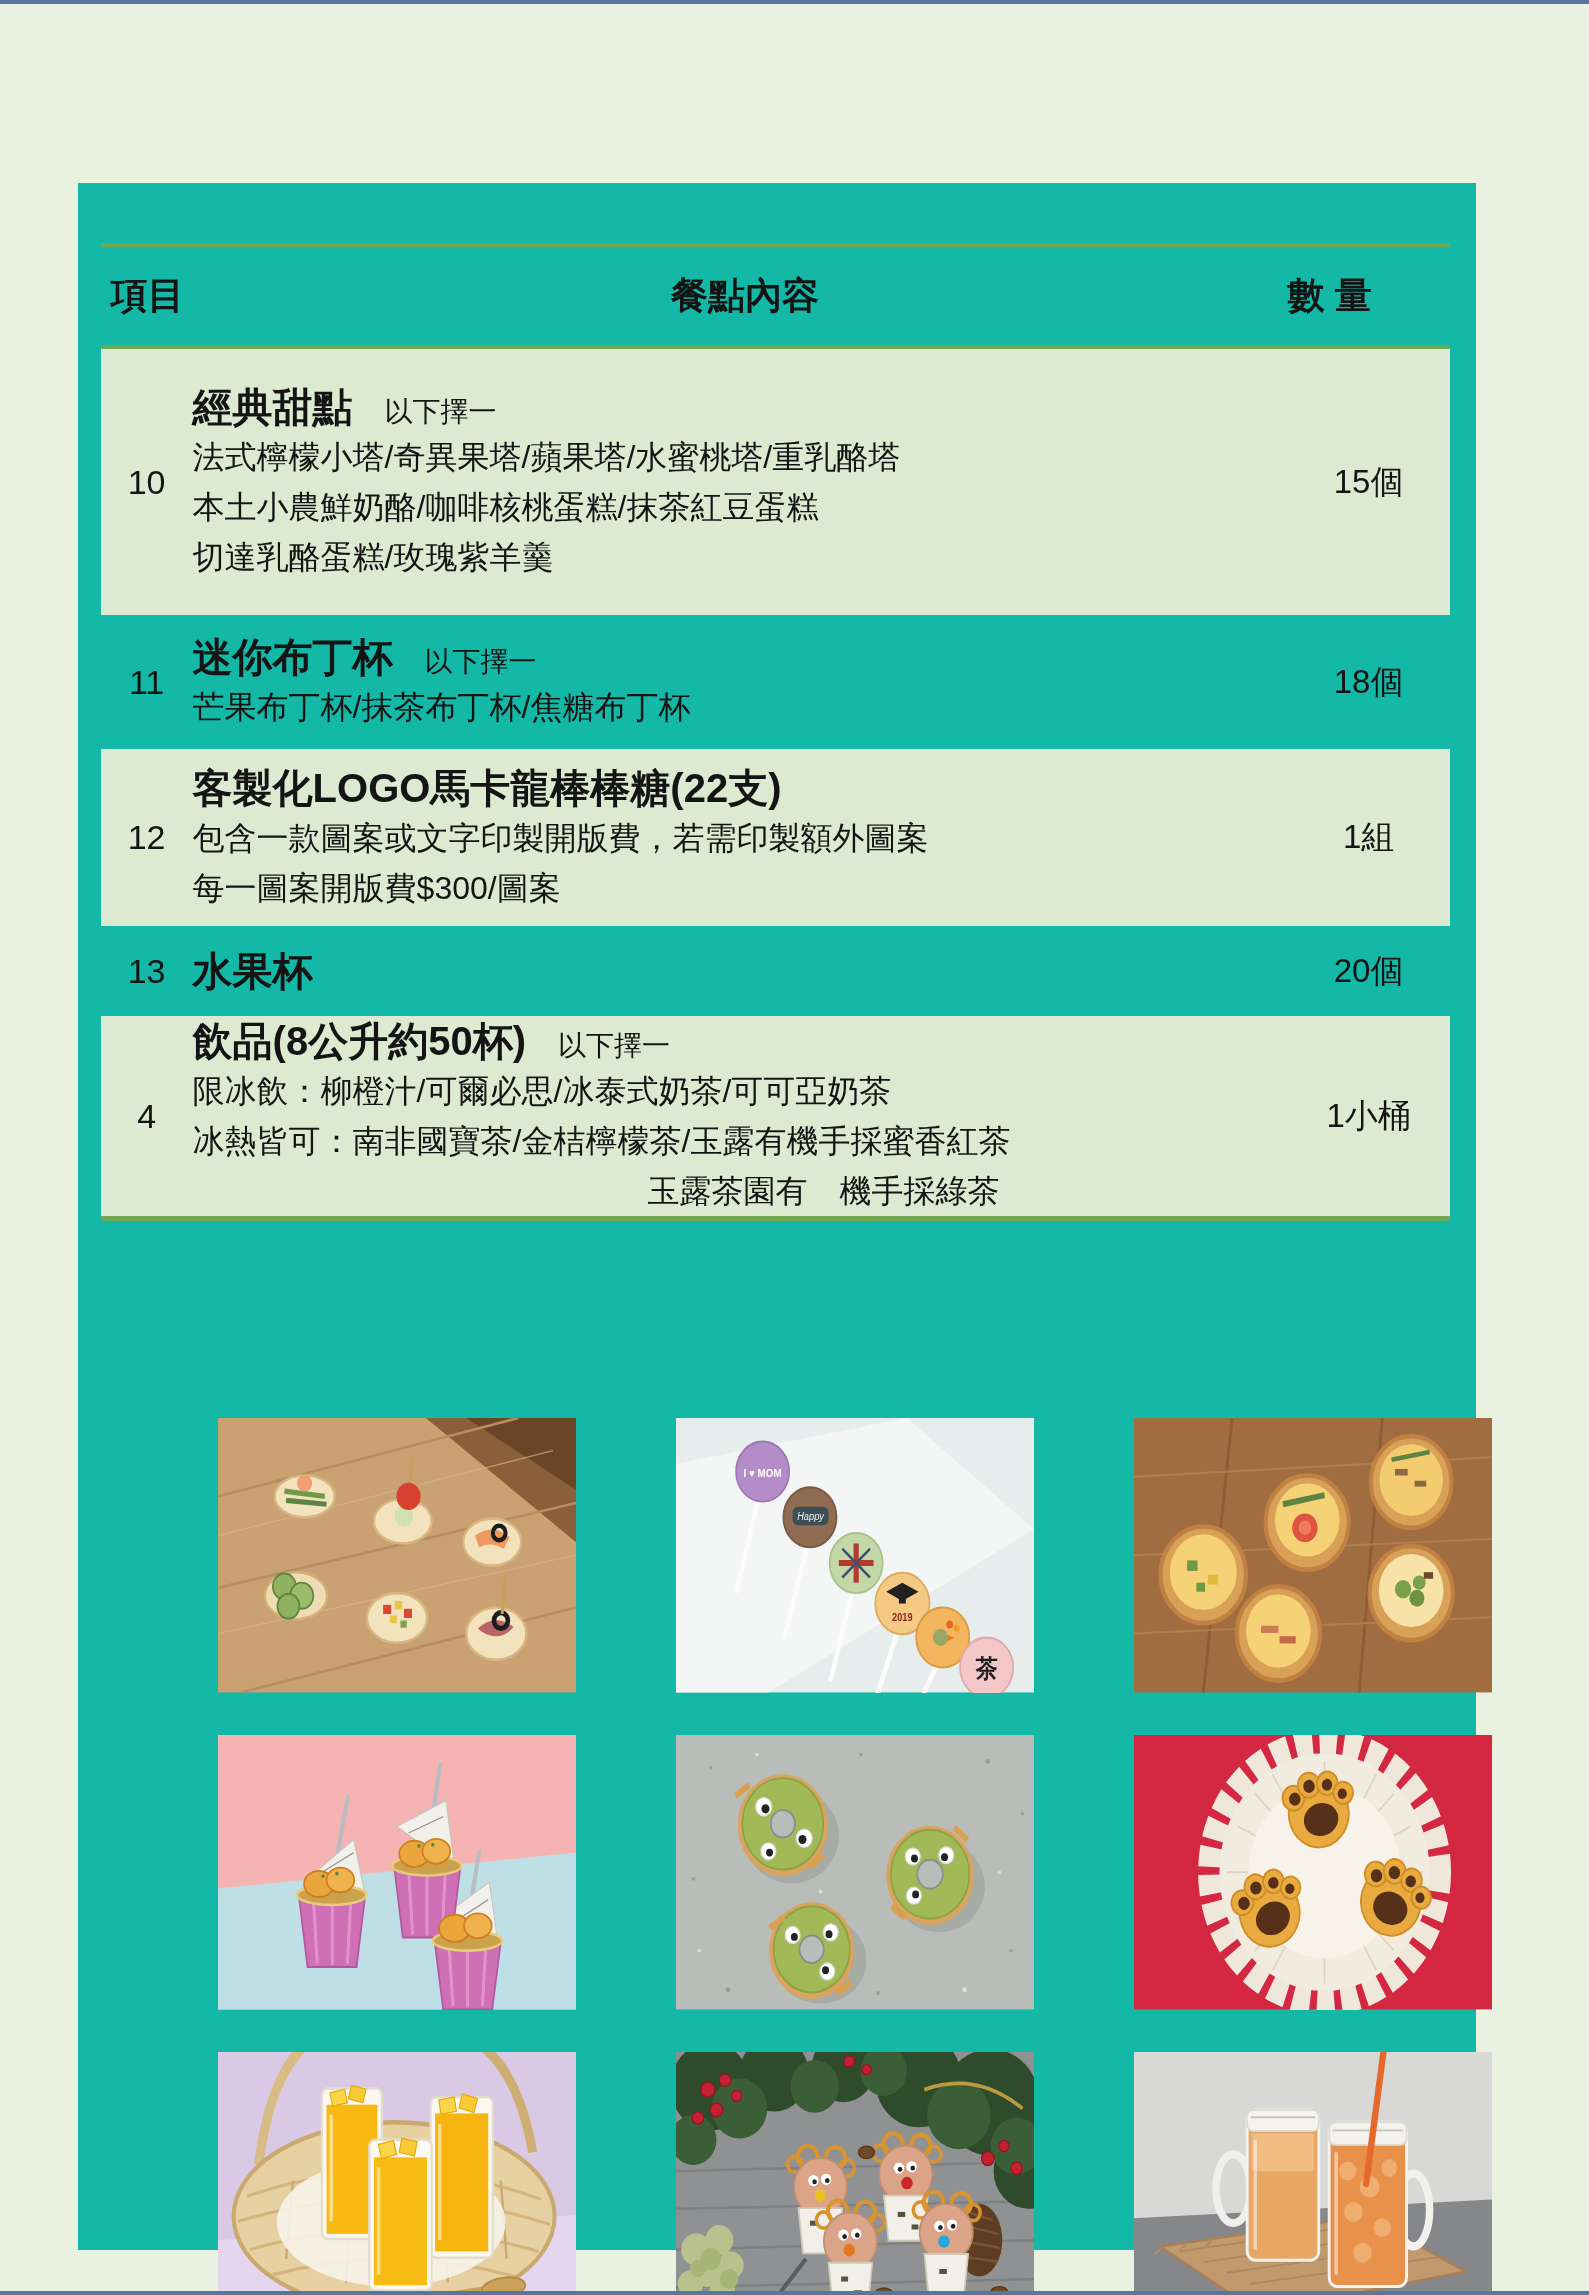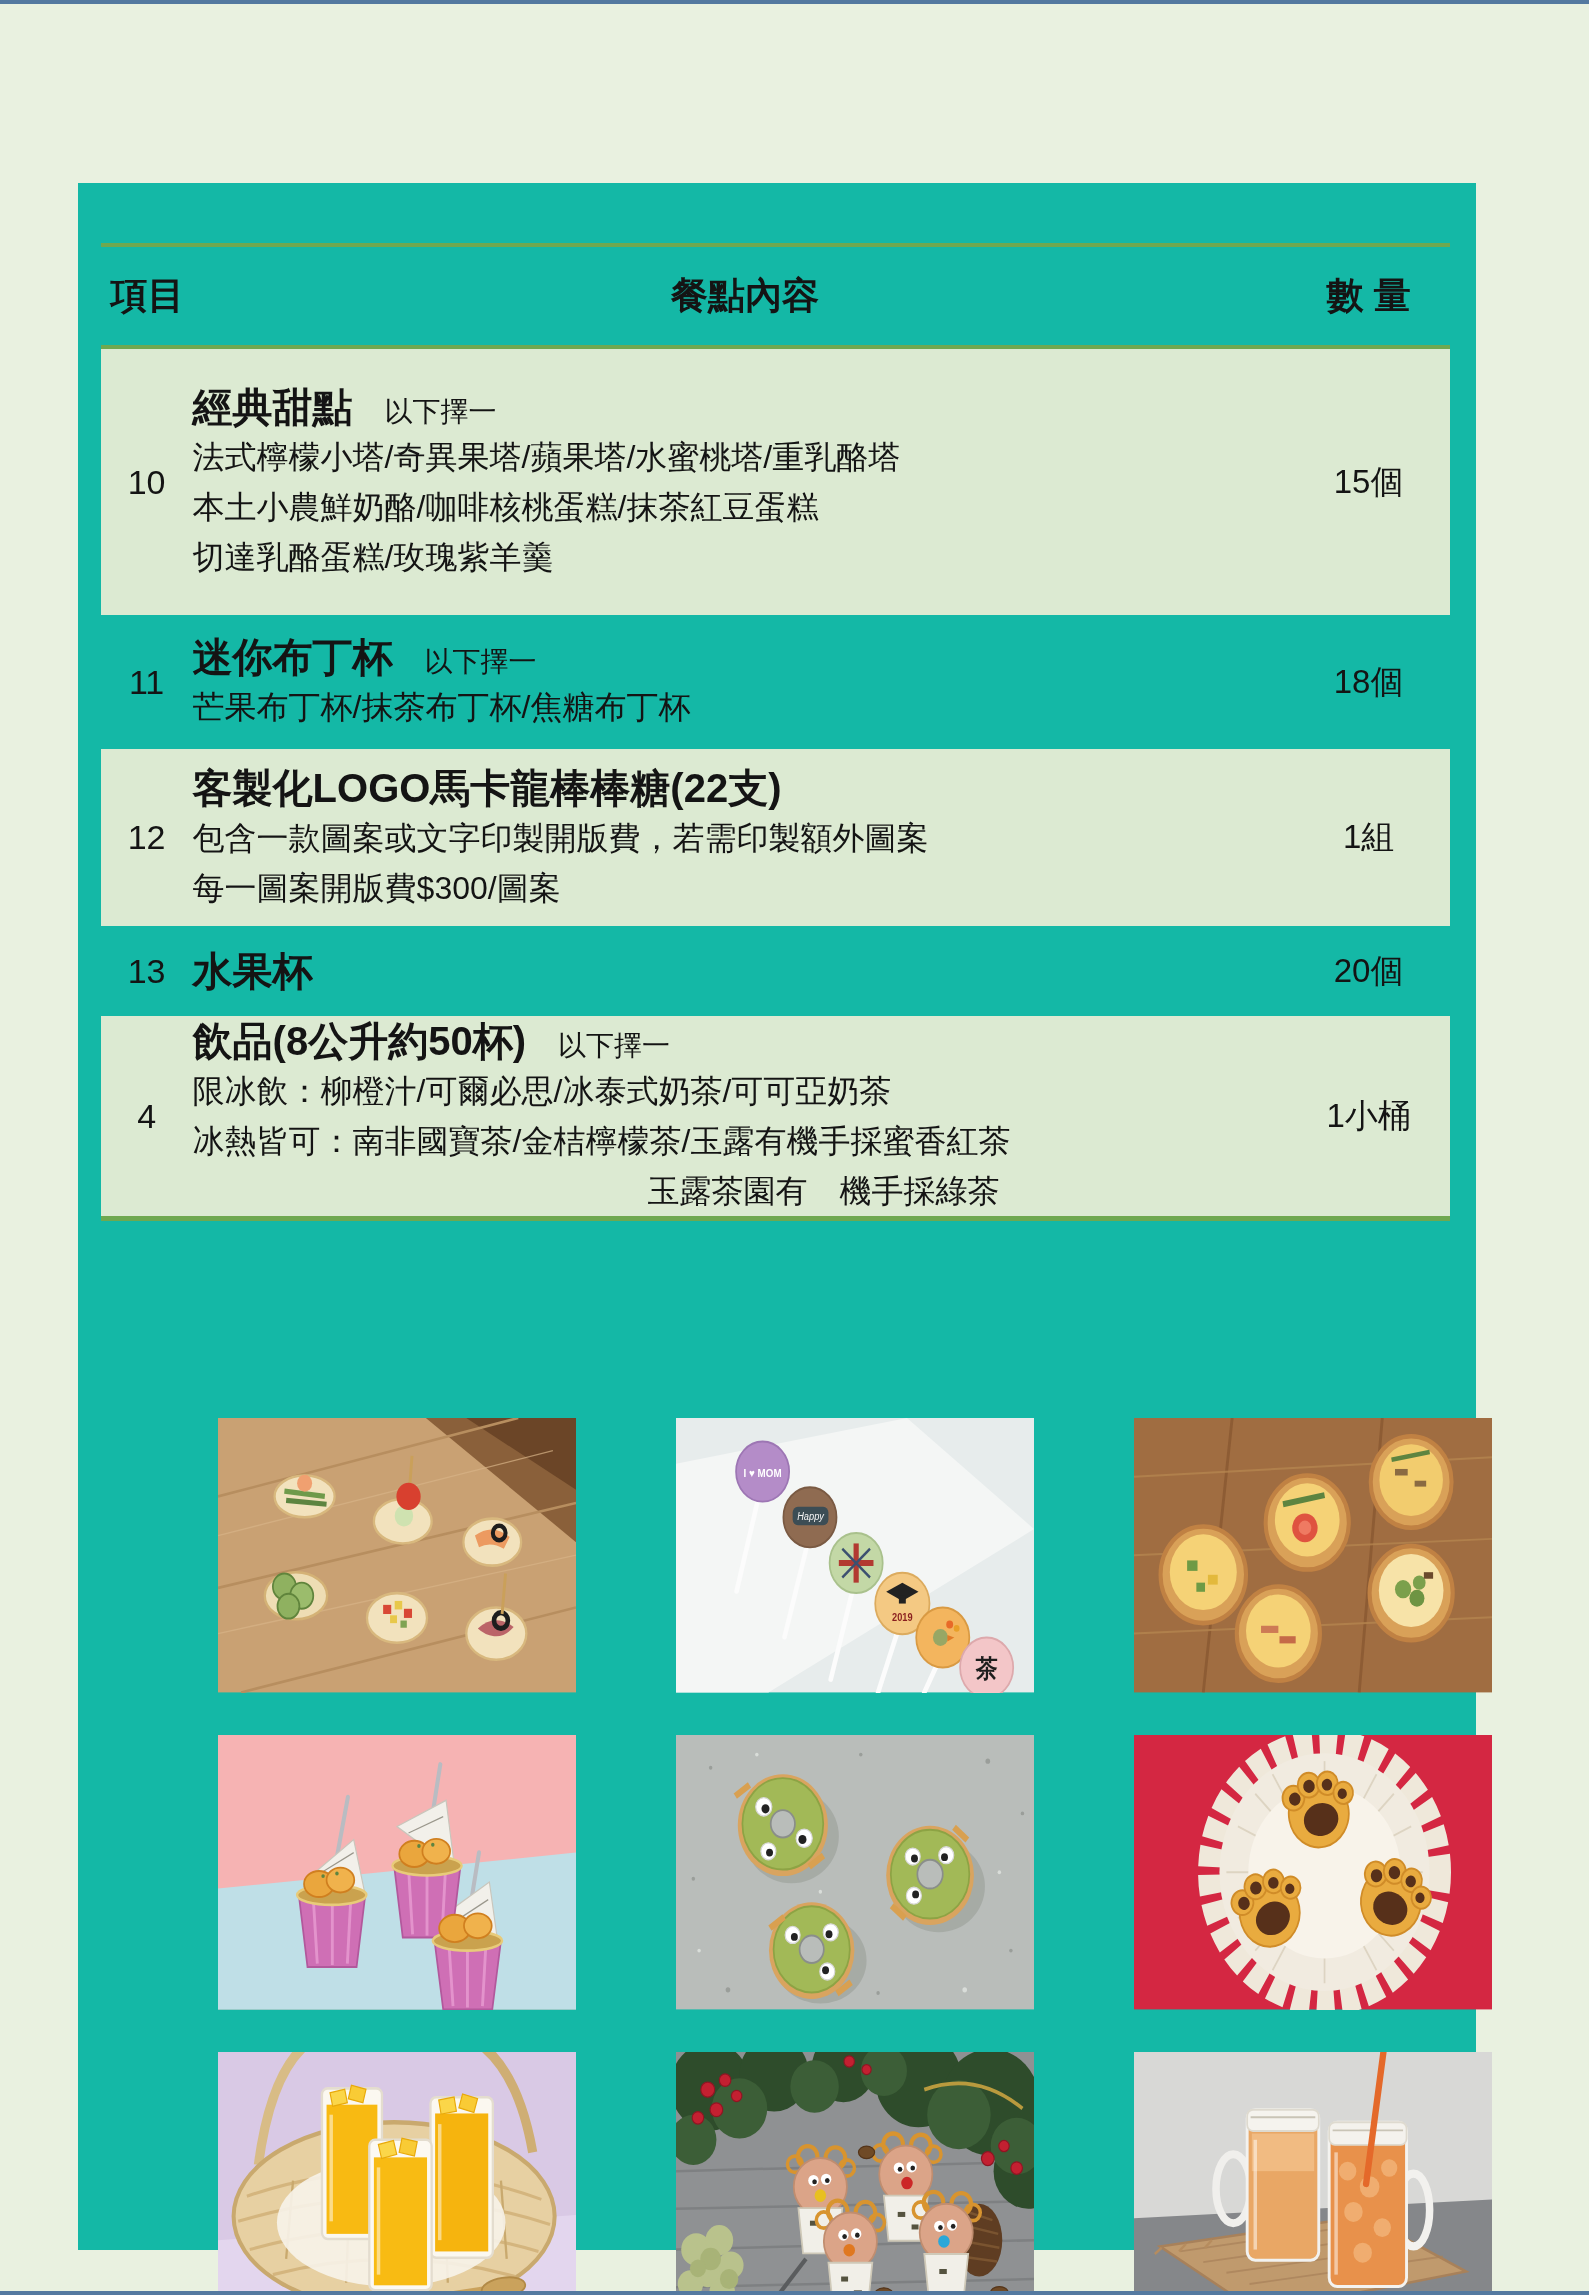--- a/index.html
+++ b/index.html
@@ -8,21 +8,21 @@
   .strip-top{position:absolute;top:0;left:0;width:100%;height:4.2px;background:#5479a0;}
   .strip-bottom{position:absolute;bottom:0;left:0;width:100%;height:4.2px;background:#5479a0;}
   .card{position:absolute;left:78px;top:136px;width:1398px;height:2067px;background:#14b8a6;margin-top:47px;}
 
   .menu-table{position:absolute;left:22.6px;top:60px;width:1349px;
               border-top:4.2px solid #6fa850;border-bottom:5px solid #6fa850;}
   .thead{display:flex;height:98px;align-items:center;border-bottom:4.2px solid #6fa850;
          font-weight:700;font-size:37px;}
   .th-item{width:92px;padding-left:10px;}
   .th-content{flex:1;text-align:center;}
-  .th-qty{width:162px;text-align:center;white-space:pre;}
+  .th-qty{width:162px;text-align:left;white-space:pre;}
 
   .mrow{display:flex;}
   .mrow.shaded{background:#dcead2;}
   .h10{height:266px;} .h11{height:134px;} .h12{height:177px;} .h13{height:90px;} .h14{height:200px;}
   .cell-no{width:92px;display:flex;align-items:center;justify-content:center;font-size:34px;}
   .cell-content{flex:1;display:flex;flex-direction:column;justify-content:center;padding:5.7px 0;}
   .cell-qty{width:162px;display:flex;align-items:center;justify-content:center;font-size:33px;}
   .title-line{display:flex;align-items:baseline;gap:32px;}
   .row-title{font-size:40px;font-weight:700;line-height:1.3;}
   .row-sub{font-size:28px;}

